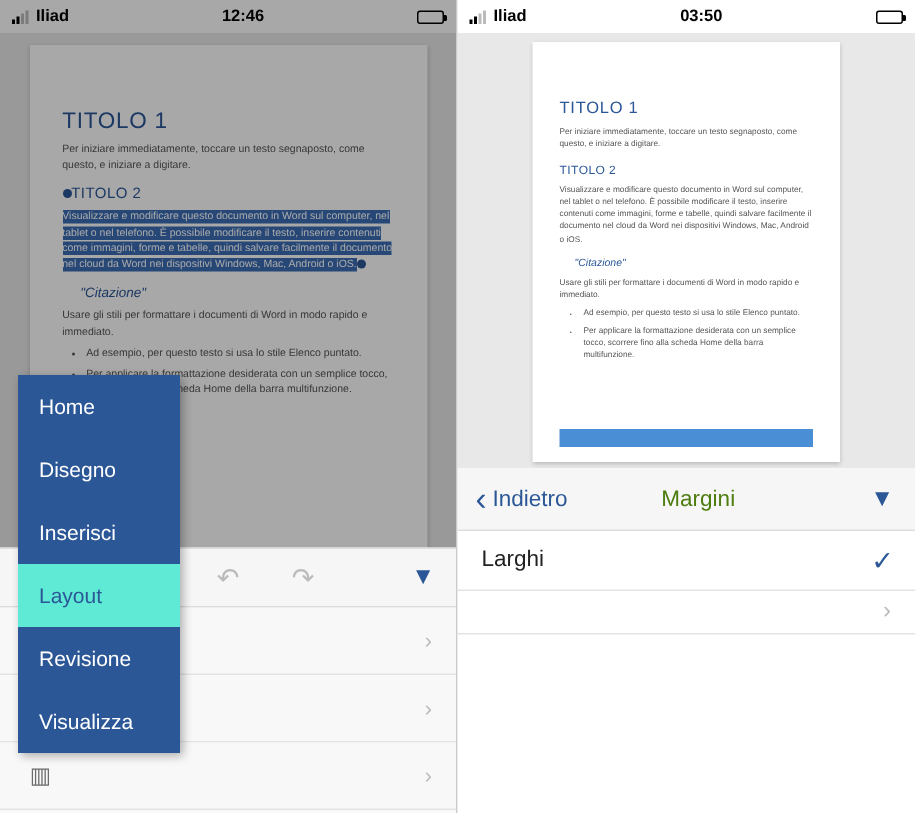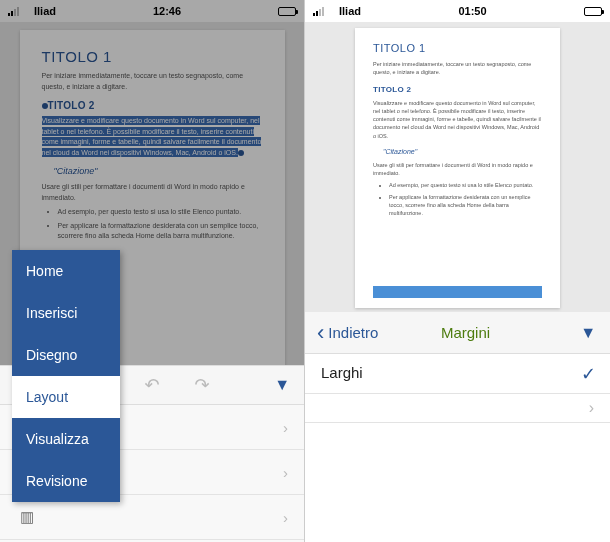--- a/index.html
+++ b/index.html
@@ -2,50 +2,50 @@
 <html><head>
 <meta charset="utf-8">
 <style>
   * { box-sizing: border-box; margin: 0; padding: 0; }
   body { font-family: -apple-system, Helvetica, Arial, sans-serif; background: #fff; }
   .container { display: flex; width: 610px; height: 542px; }
   .pane { width: 305px; height: 542px; position: relative; overflow: hidden; border-right: 1px solid #ccc; }
   .pane:last-child { border-right: none; }
 
   .status-bar { height: 22px; display: flex; align-items: center; justify-content: space-between; padding: 0 8px; font-size: 11px; font-weight: 600; color: #000; background: #fff; }
-  .status-bar .sig { display: flex; align-items: center; gap: 12px; }
+  .status-bar .sig { display: flex; align-items: center; gap: 2px; }
   .sigbars { display: inline-flex; align-items: flex-end; gap: 1px; margin-right: 3px; }
   .sigbars span { width: 2px; background: #000; display: inline-block; }
   .sigbars span.off { background: #bbb; }
   .status-bar .right { display: flex; gap: 4px; align-items: center; }
   .battery { width: 18px; height: 9px; border: 1px solid #000; border-radius: 2px; position: relative; }
   .battery::after { content: ''; position: absolute; right: -3px; top: 2px; width: 2px; height: 4px; background: #000; border-radius: 0 1px 1px 0; }
   .battery .fill { height: 100%; background: #000; }
 
   .left-overlay { position: absolute; inset: 0; background: rgba(0,0,0,0.25); }
 
   .doc-area { position: absolute; top: 22px; left: 0; right: 0; bottom: 0; background: #e8e8e8; display: flex; justify-content: center; padding-top: 8px; }
   .doc-page { background: #fff; width: 265px; height: 370px; padding: 18px 22px; font-size: 7px; color: #555; box-shadow: 0 1px 3px rgba(0,0,0,0.2); position: relative; }
   .doc-page.small { width: 205px; height: 280px; padding: 14px 18px; font-size: 5.5px; }
-  .title1 { color: #2b5797; font-size: 15px; font-weight: 400; margin-bottom: 6px; letter-spacing: 0.5px; }
+  .title1 { color: #2b5797; font-size: 15px; font-weight: 400; margin-bottom: 6px; letter-spacing: 0.5px; margin-top: 24px; }
   .small .title1 { font-size: 11px; }
-  .title2 { color: #2b5797; font-size: 10px; margin: 8px 0 5px; letter-spacing: 0.3px; font-weight: bold; }
+  .title2 { color: #2b5797; font-size: 10px; margin: 8px 0 5px; letter-spacing: 0.3px; }
   .small .title2 { font-size: 8px; }
   .cite { color: #2b5797; font-style: italic; font-size: 9px; margin: 8px 0 6px 12px; }
   .small .cite { font-size: 7px; margin-left: 10px; }
   .doc-page p { line-height: 1.5; margin-bottom: 4px; }
   .doc-page ul { margin-left: 16px; margin-top: 4px; }
   .doc-page li { margin-bottom: 3px; line-height: 1.5; }
   .sel { background: #3b6db5; color: #fff; padding: 1px 0; }
   .sel-handle { display:inline-block; width:6px; height:6px; background:#2b5797; border-radius:50%; vertical-align:middle; }
   .doc-footer { position: absolute; bottom: 10px; left: 18px; right: 18px; height: 12px; background: #4a8fd6; }
 
   .menu-popup { position: absolute; left: 12px; top: 250px; width: 108px; background: #2b5797; z-index: 10; box-shadow: 2px 2px 6px rgba(0,0,0,0.3); }
   .menu-popup .item { padding: 13px 14px; color: #fff; font-size: 14px; cursor: pointer; }
-  .menu-popup .item.active { background: #ffffff; color: #2b5797; }
+  .menu-popup .item.active { background: #5eead4; color: #2b5797; }
 
   .toolbar { position: absolute; left: 0; right: 0; bottom: 137px; height: 40px; background: #f6f6f6; border-top: 1px solid #ddd; border-bottom: 1px solid #ddd; display: flex; align-items: center; justify-content: center; gap: 28px; }
   .toolbar .icon { width: 22px; height: 22px; display: flex; align-items: center; justify-content: center; color: #bbb; font-size: 18px; }
   .toolbar .chev { position: absolute; right: 14px; color: #2b5797; font-size: 16px; }
 
   .bottom-list { position: absolute; left: 0; right: 0; bottom: 0; height: 137px; background: #f8f8f8; }
   .row { height: 45px; border-bottom: 1px solid #e3e3e3; display: flex; align-items: center; padding: 0 16px; font-size: 15px; color: #333; justify-content: space-between; background: #f8f8f8; }
   .row .ricon { width: 22px; display: inline-flex; justify-content: center; margin-right: 10px; color: #6a6a6a; }
   .row .label { flex: 1; }
   .row .chev-r { color: #bbb; }
@@ -126,40 +126,40 @@
       </div>
       <div class="row" style="border-bottom:none">
         
         
         
       </div>
     </div>
 
     <div class="menu-popup">
       <div class="item">Home</div>
+      <div class="item">Disegno</div>
       <div class="item">Inserisci</div>
-      <div class="item">Disegno</div>
       <div class="item active">Layout</div>
+      <div class="item">Revisione</div>
       <div class="item">Visualizza</div>
-      <div class="item">Revisione</div>
     </div>
   </div>
 
   <div class="pane">
     <div class="status-bar">
       <div class="sig">
         <span class="sigbars">
             <span style="height:3px"></span>
             <span style="height:5px"></span>
             <span class="off" style="height:7px"></span>
             <span class="off" style="height:9px"></span>
           </span>
         <span>Iliad</span>
       </div>
-      <div>01:50</div>
+      <div>03:50</div>
       <div class="right">
         <span class="battery"><span class="fill" style="width:60%"></span></span>
       </div>
     </div>
 
     <div style="position:absolute; top:22px; left:0; right:0; height:290px; background:#e8e8e8; display:flex; justify-content:center; padding-top:6px;">
       <div class="doc-page small">
         <div class="title1">TITOLO 1</div>
         <p>Per iniziare immediatamente, toccare un testo segnaposto, come questo, e iniziare a digitare.</p>
         <div class="title2">TITOLO 2</div>

